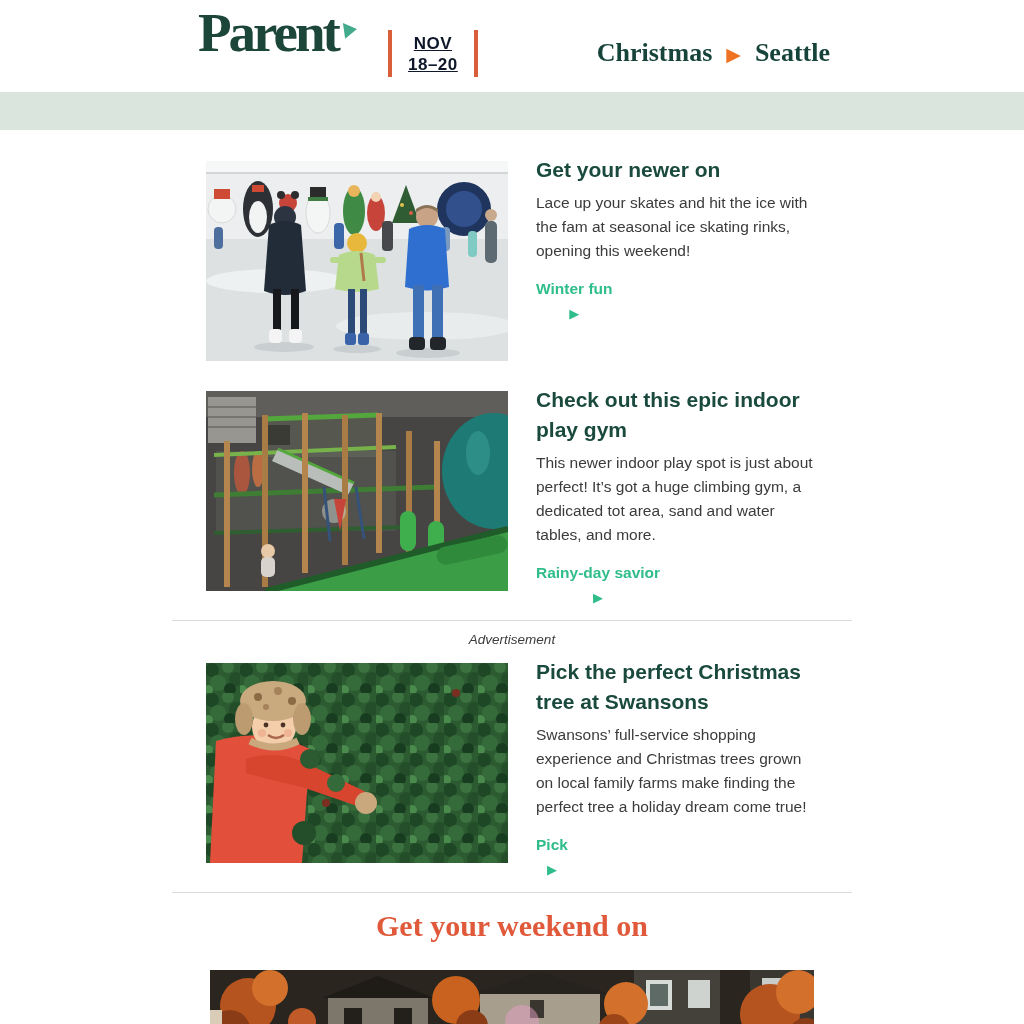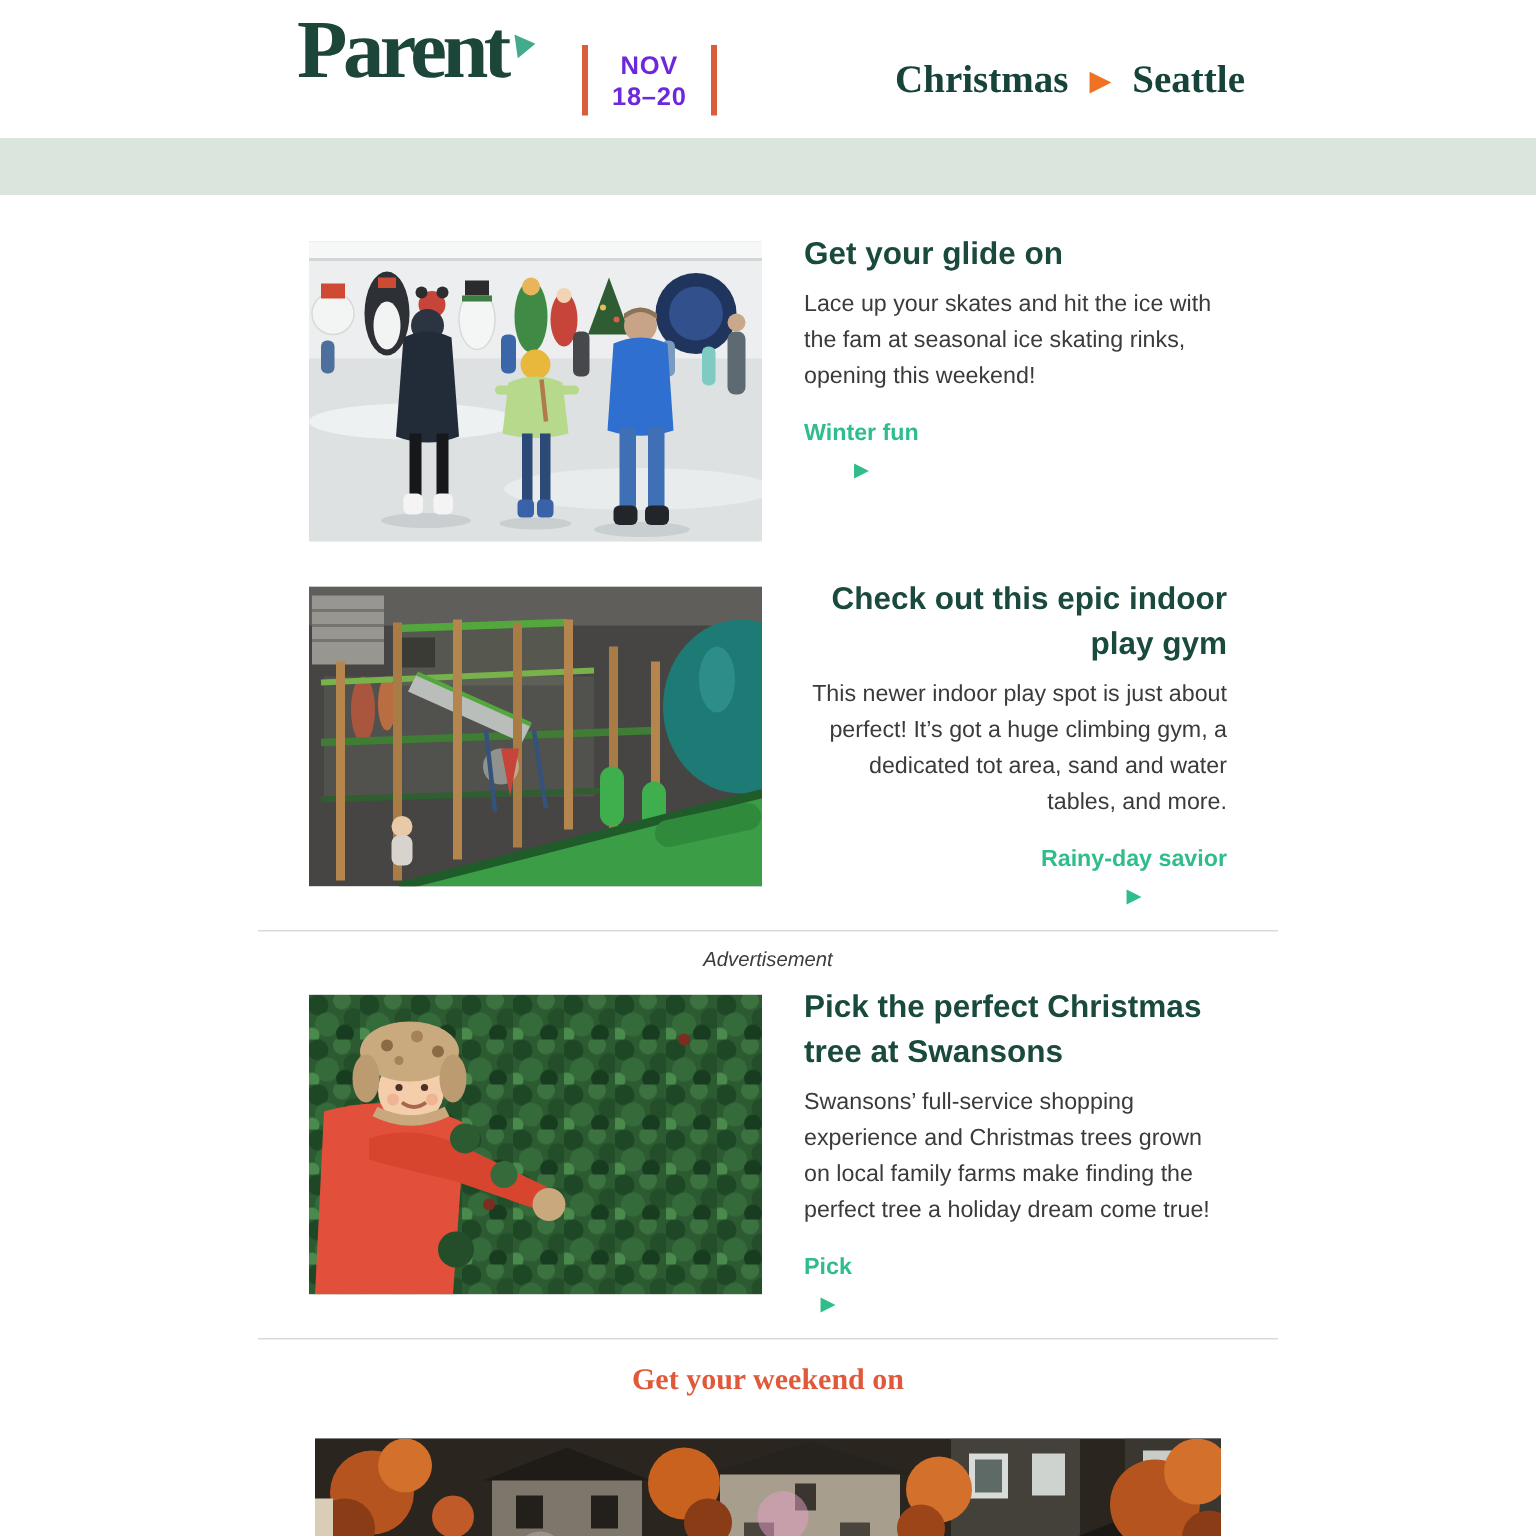--- a/index.html
+++ b/index.html
@@ -12,48 +12,48 @@
   .logo { position:absolute; left:198px; top:8px; z-index:2; color:#1c4639;
           font-family:"Liberation Serif","DejaVu Serif",serif; font-weight:bold;
           font-size:55px; line-height:50px; letter-spacing:-3px; }
   .logo-arrow { position:absolute; left:146px; top:14px; width:0; height:0;
           border-top:8px solid transparent; border-bottom:8px solid transparent;
           border-left:13px solid #41ab8c; transform:rotate(-8deg); }
   .date-badge { position:absolute; left:388px; top:30px; height:47px; display:flex;
           align-items:center; border-left:4px solid #d95f3b; border-right:4px solid #d95f3b;
           padding:0 16px; }
   .date-badge-inner { text-align:center; font-weight:bold; font-size:17px; line-height:21px;
-          color:#6d28d9; letter-spacing:0.5px; }
+          color:#0f172a; letter-spacing:0.5px;text-decoration:underline; }
   .edition { position:absolute; right:194px; top:38px; display:flex; align-items:center; gap:14px;
           font-family:"Liberation Serif","DejaVu Serif",serif; font-weight:bold;
           font-size:26px; color:#17443a; }
   .edition-tri { font-size:19px; color:#ef7223; line-height:1; padding-top:2px;
           font-family:"DejaVu Sans",sans-serif; }
 
   
   .main { width:612px; margin:0 auto; padding-top:31px; }
   .article { display:flex; gap:28px; }
-  .article + .article { margin-top:30px;text-align:right; }
+  .article + .article { margin-top:30px; }
   .article-image { flex:none; width:302px; height:200px; overflow:hidden; background:#ddd; }
   .article-image svg { display:block; width:100%; height:100%; }
   .article-text { flex:1; min-width:0; padding-top:0; }
   .article-title { font-size:21px; line-height:30px; font-weight:bold; color:#1a4a3d; margin:-6px 0 6px; }
   .article-body { font-size:15.5px; line-height:24px; color:#3b3b3b; }
   .article-link { display:inline-flex; align-items:center; gap:8px; margin-top:17px;
           font-size:15.5px; font-weight:bold; color:#2fbd8a; text-decoration:none; cursor:pointer;flex-direction:column; }
   .link-tri { font-size:13px; line-height:1; font-family:"DejaVu Sans",sans-serif; padding-top:1px; }
 
   .divider { border:none; border-top:1px solid #d9d9d9; width:680px; margin:16px auto 0 auto;
           position:relative; left:-34px; }
   .ad-label { text-align:center; font-style:italic; font-size:13.5px; color:#3c3c3c;
           margin:11px 0 16px; }
 
   .weekend-heading { text-align:center; margin-top:16px;
           font-family:"Liberation Serif","DejaVu Serif",serif; font-weight:bold;
-          font-size:20px; color:#df593a; }
+          font-size:30px; color:#df593a; }
 
   .hero-image { width:604px; height:140px; margin:27px auto 0 auto; overflow:hidden; background:#2a251e; }
   .hero-image svg { display:block; width:100%; height:100%; }
 </style>
 </head>
 <body>
 
 <div class="page">
 
   <div class="header">
@@ -142,21 +142,21 @@
           <circle cx="221" cy="56" r="11" fill="#c9a386"></circle>
             <path d="M210,52 Q221,42 232,52 L232,48 Q221,40 210,48 Z" fill="#8a7458"></path>
           <path d="M203,68 Q221,60 239,68 L243,126 Q221,133 199,126 Z" fill="#2e6fd0"></path>
           <rect x="207" y="124" width="11" height="54" fill="#3f6fb5"></rect>
             <rect x="226" y="124" width="11" height="54" fill="#3f6fb5"></rect>
           <rect x="203" y="176" width="16" height="13" rx="4" fill="#22262b"></rect>
             <rect x="224" y="176" width="16" height="13" rx="4" fill="#22262b"></rect>
         </svg>
       </div>
       <div class="article-text">
-        <div class="article-title">Get your glide on</div>
+        <div class="article-title">Get your newer on</div>
         <p class="article-body">Lace up your skates and hit the ice with the fam at seasonal ice skating rinks, opening this weekend!</p>
         <a class="article-link">
           <span>Winter fun</span>
           <span class="link-tri">▶</span>
         </a>
       </div>
     </div>
 
     <div class="article">
       <div class="article-image">

